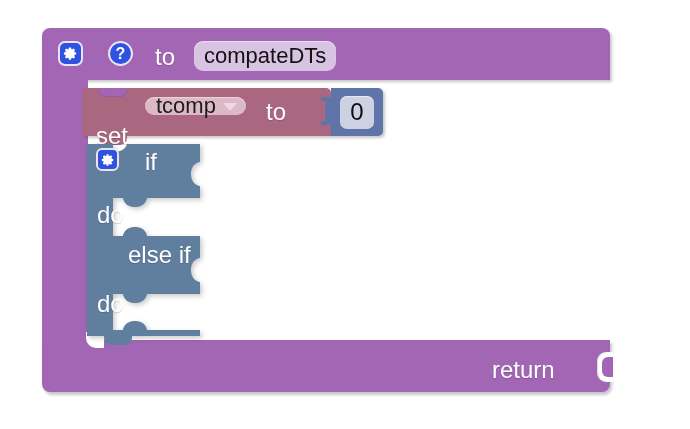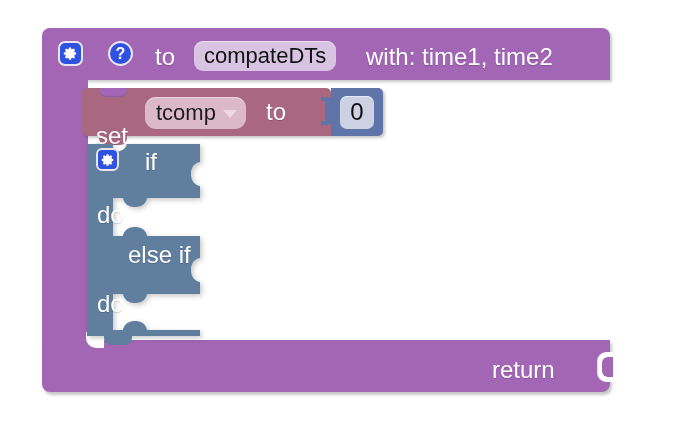--- a/index.html
+++ b/index.html
@@ -93,21 +93,21 @@
   }
   
   .set-notch-bot{
     position:absolute;left:99px;top:136px;width:28px;height:9px;
     background:#a96880;border-radius:0 0 7px 7px;
   }
   .dropdown-field{
     position:absolute;background:#dcb9c6;border-radius:11px;
     display:flex;align-items:center;gap:7px;
     color:#1c1c1c;font-size:22px;padding:0 9px 0 11px;
-    height:32px;box-sizing:border-box;white-space:nowrap;
+    height:18px;box-sizing:border-box;white-space:nowrap;
     box-shadow:inset 0 1px 1px rgba(255,255,255,.45);
   }
   .dd-arrow{
     width:0;height:0;border-left:7px solid transparent;
     border-right:7px solid transparent;border-top:8px solid #efd8e1;
     margin-top:2px;
   }
 
   
   .plug-socket{
@@ -164,21 +164,20 @@
       <path fill="#ffffff" d="M21 13.6v-3.2l-2.4-.5a6.9 6.9 0 0 0-.7-1.7l1.4-2-2.3-2.3-2 1.4a6.9 6.9 0 0 0-1.7-.7L12.8 2.2H9.6L9.1 4.6c-.6.2-1.2.4-1.7.7l-2-1.4L3.1 6.2l1.4 2c-.3.5-.5 1.1-.7 1.7l-2.4.5v3.2l2.4.5c.2.6.4 1.2.7 1.7l-1.4 2 2.3 2.3 2-1.4c.5.3 1.1.5 1.7.7l.5 2.4h3.2l.5-2.4c.6-.2 1.2-.4 1.7-.7l2 1.4 2.3-2.3-1.4-2c.3-.5.5-1.1.7-1.7l2.4-.5z"></path>
     </svg>
   </div>
 
   <div class="chip-circ" style="left:108px;top:41px;">?</div>
 
   <span class="lbl" style="left:155px;top:45px;">to</span>
 
   <div class="field-name" style="left:194px;top:41px;height:30px;border-radius:9px;">compateDTs</div>
 
-  <span class="lbl" style="left:366px;top:45px;">with: time1, time2</span>
 
   <span class="lbl" style="left:492px;top:358px;">return</span>
 
   <div class="return-socket"></div>
   <div class="return-socket-lip"></div>
 
   <div class="set-block"></div>
   <div class="set-notch-top"></div>
   <div class="set-notch-bot"></div>
 

